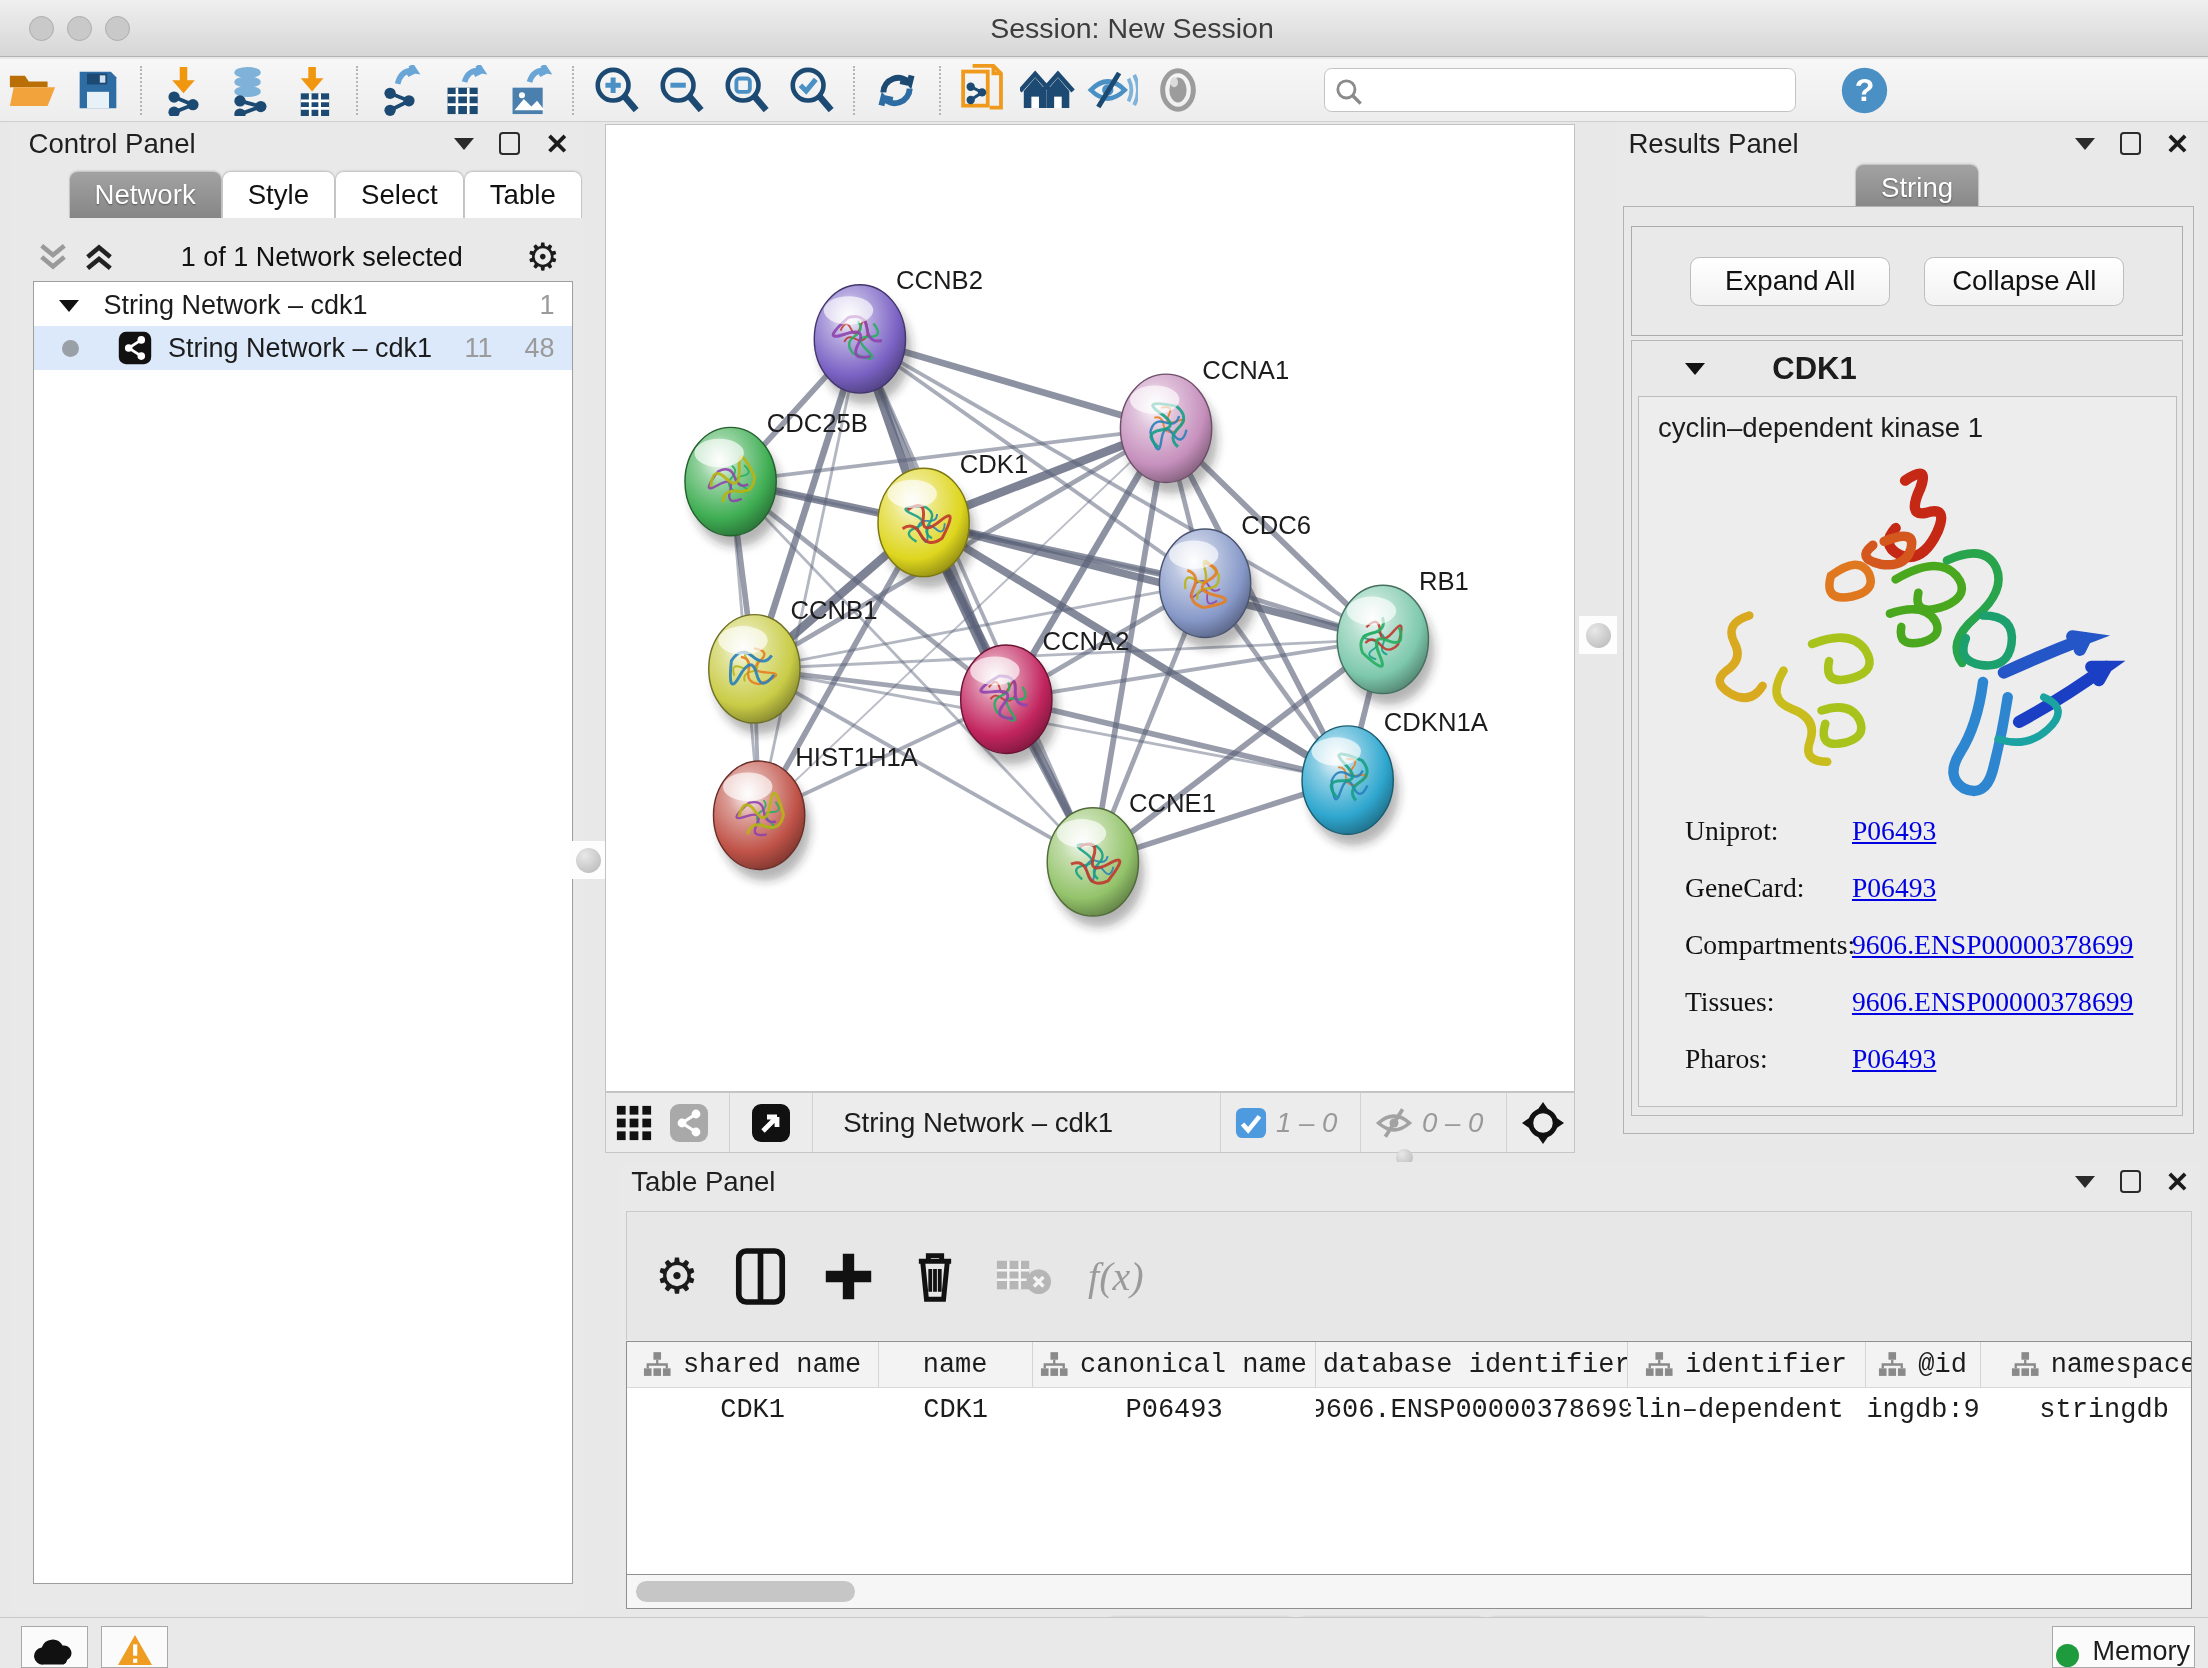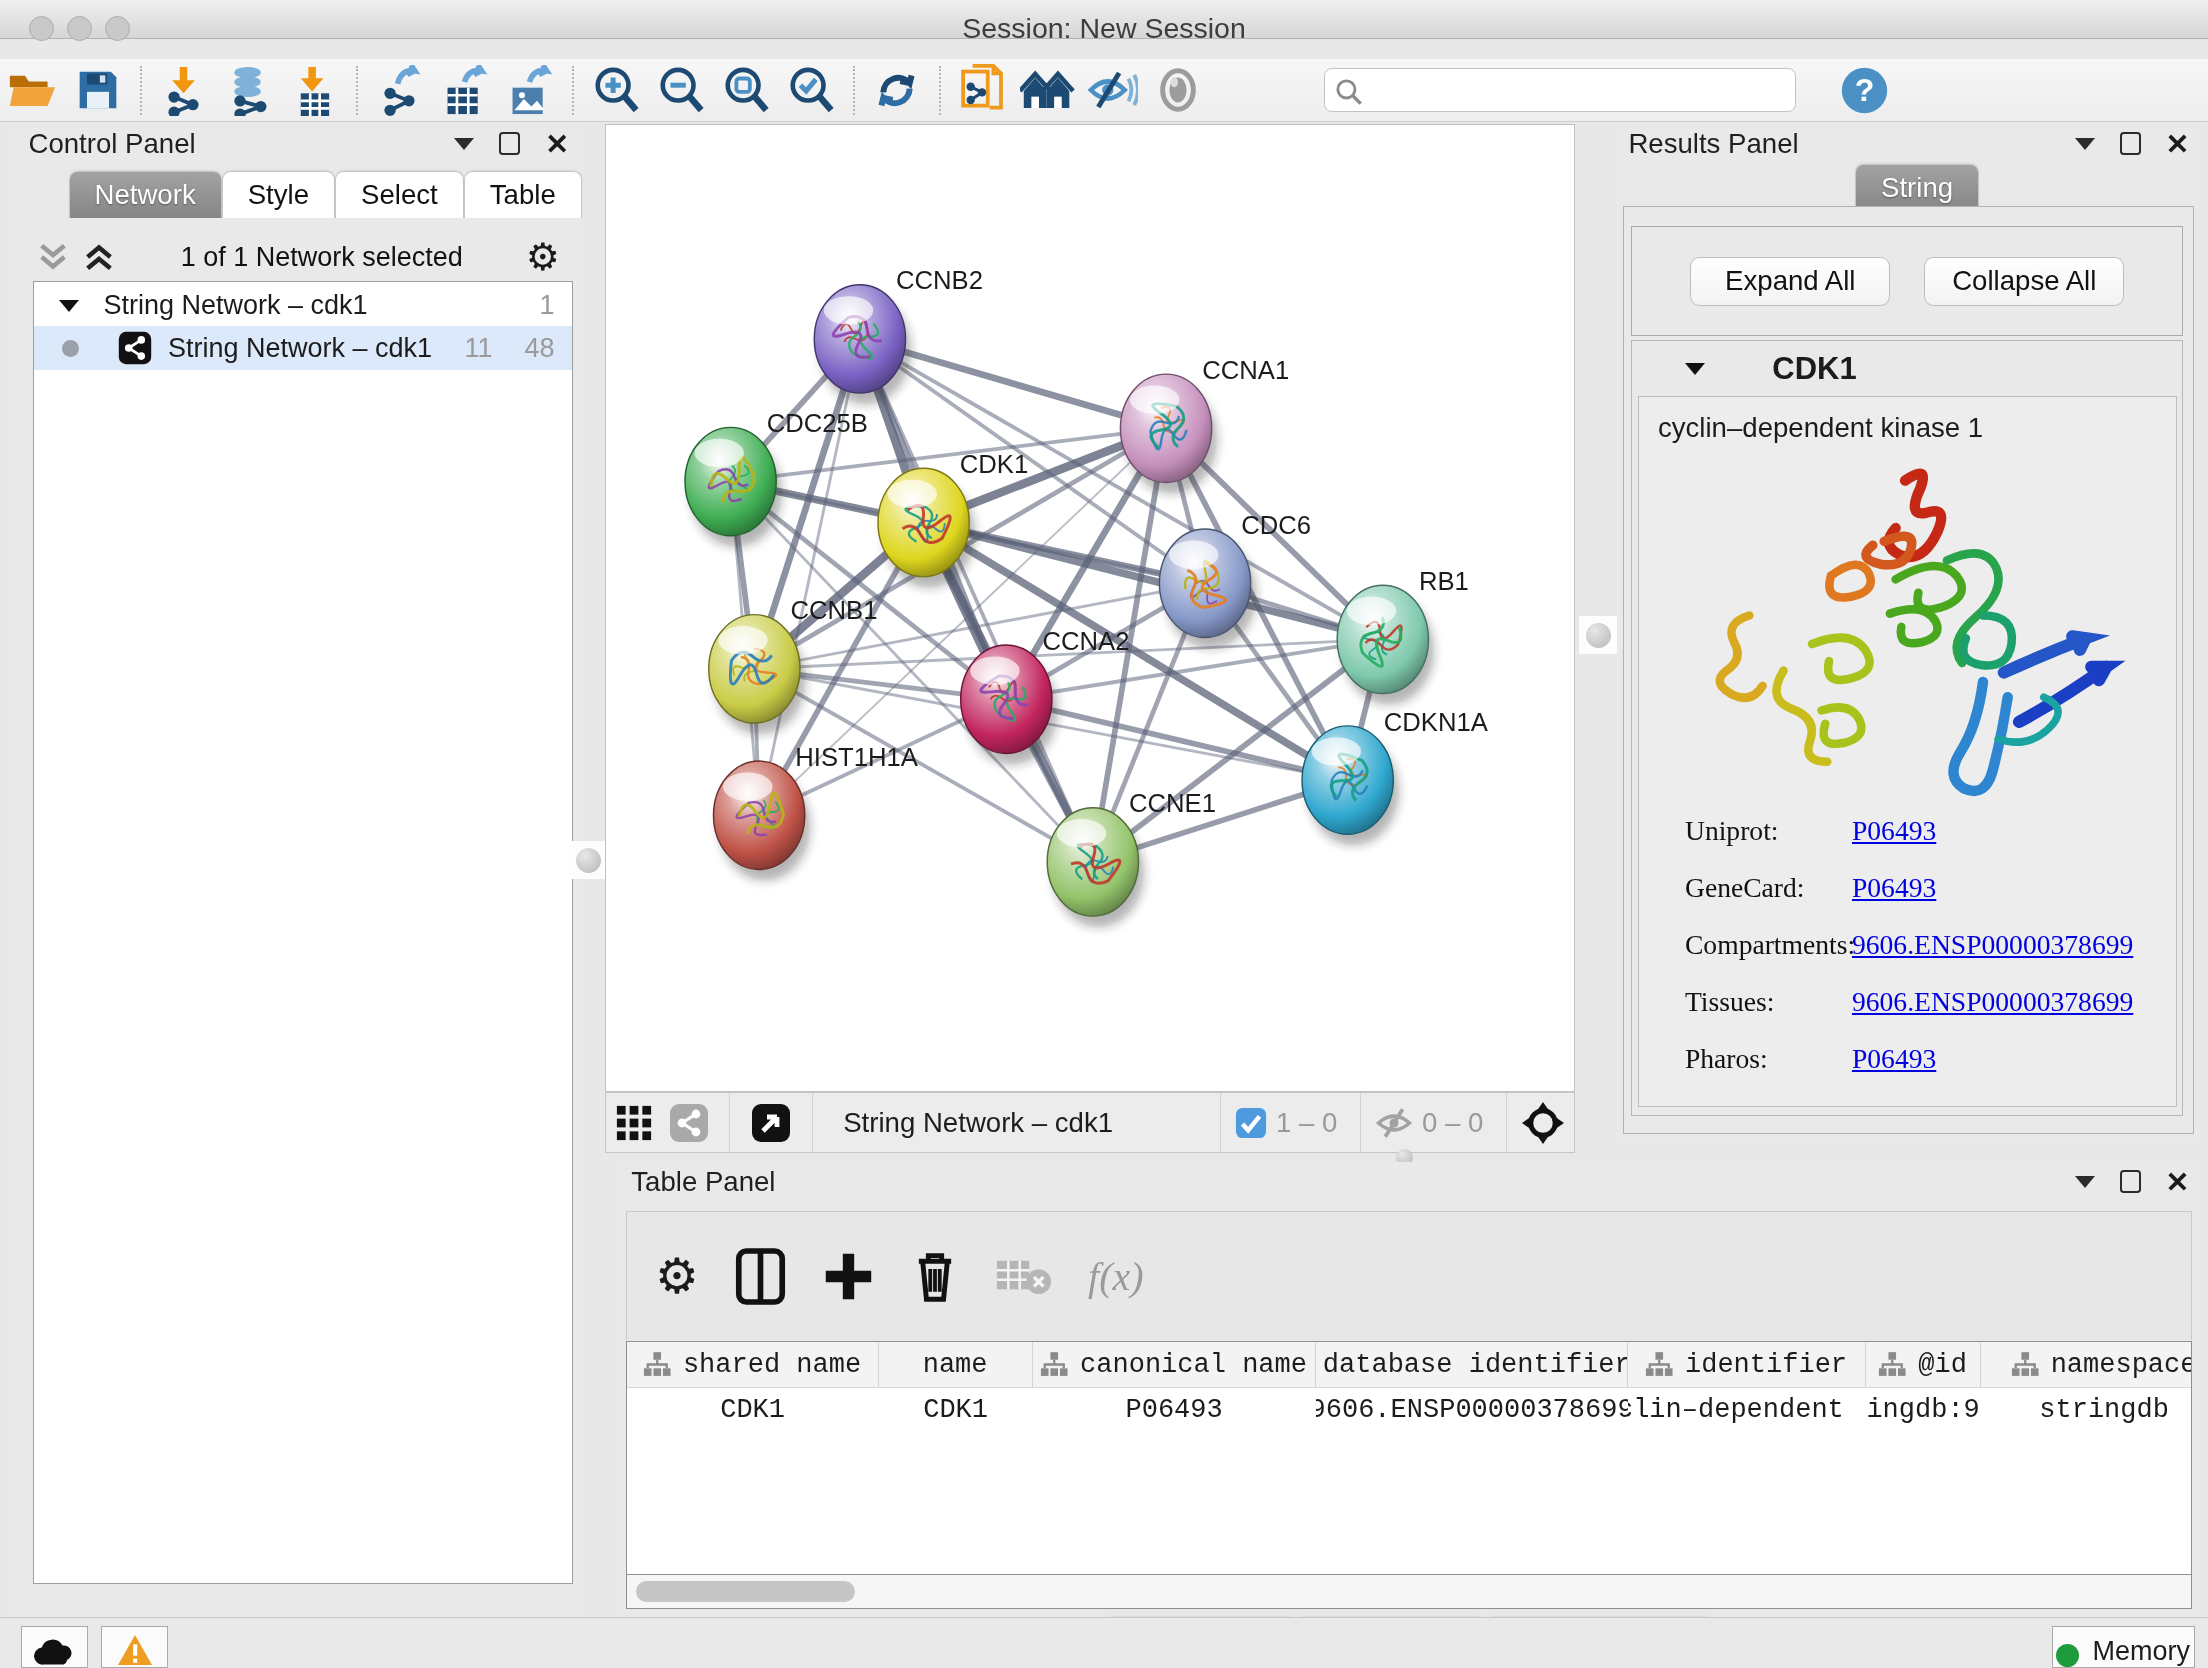--- a/index.html
+++ b/index.html
@@ -1,22 +1,22 @@
 <!DOCTYPE html>
 <html style="font-size:15px"><head>
 <meta charset="utf-8">
 <style>
   * { margin:0; padding:0; box-sizing:border-box; }
   html,body { width:2208px; height:1668px; overflow:hidden;
     font-family:"Liberation Sans", sans-serif; background:#e8e8e8; color:#1c1c1c; }
   svg { display:block; }
 
   
-  #titlebar { position:absolute; left:0; top:0; width:2208px; height:39px;
-    background:linear-gradient(#efefef,#d6d6d6); border-bottom:1.9px solid #b2b2b2; }
+  #titlebar { position:absolute; left:0; top:0; width:2208px; height:57px;
+    background:linear-gradient(#efefef,#d6d6d6); border-bottom:1.9px solid #b2b2b2;padding-left:28px; }
   .traffic { position:absolute; top:16px; width:25px; height:25px; border-radius:50%;
     background:#c9c9c9; border:1px solid #adadad; }
   #win-title { position:absolute; top:12.4px; width:100%; text-align:center;
     font-size:28.5px; color:#3d3d3d; }
 
   
   #toolbar { position:absolute; left:0; top:59px; width:2208px; height:63px;
     background:linear-gradient(#f7f7f7,#ededed); border-bottom:1.9px solid #cfcfcf;
     display:flex; align-items:center; }
   .tbtn { width:65px; height:57px; display:flex; align-items:center; justify-content:center; flex:0 0 auto; }
@@ -53,21 +53,21 @@
   .tree-row .cnt { color:#9a9a9a; }
   .gear { font-size:38px; line-height:1; color:#1b1b1b; }
 
   
   #net-canvas { position:absolute; left:605px; top:124px; width:970px; height:968px;
     background:#fff; border:1px solid #c2c2c2; }
   #net-toolbar { position:absolute; left:605px; top:1092px; width:970px; height:61px;
     background:#ececec; border:1px solid #c6c6c6; display:flex; align-items:center; }
   .ntsep { width:0; height:59px; border-left:1.9px solid #d2d2d2; margin:0 13.3px; }
   #net-title { font-size:27.6px; color:#1c1c1c; margin-left:17px; flex:1; }
-  .cnt-gray { font-size:27.6px; color:#999; margin:0 9.5px; }
+  .cnt-gray { font-size:27.6px; color:#999; margin:0 9.5px;font-style:italic; }
   .splitter-dot { position:absolute; width:38px; height:38px; background:#fdfdfd;
     display:flex; align-items:center; justify-content:center; }
   .splitter-dot i { width:25px; height:25px; border-radius:50%;
     background:radial-gradient(circle at 35% 30%, #e8e8e8, #b5b5b5); display:block; }
 
   
   #results-panel { position:absolute; left:1617px; top:124px; width:582px; height:1016px; background:#e9e9e9; }
   #rp-header { position:absolute; left:11.4px; top:3.8px; right:9.5px; display:flex; justify-content:space-between; align-items:center; }
   #rp-tab { position:absolute; left:238px; top:40px; }
   #rp-box { position:absolute; left:5.7px; top:82px; width:571px; height:928px;

